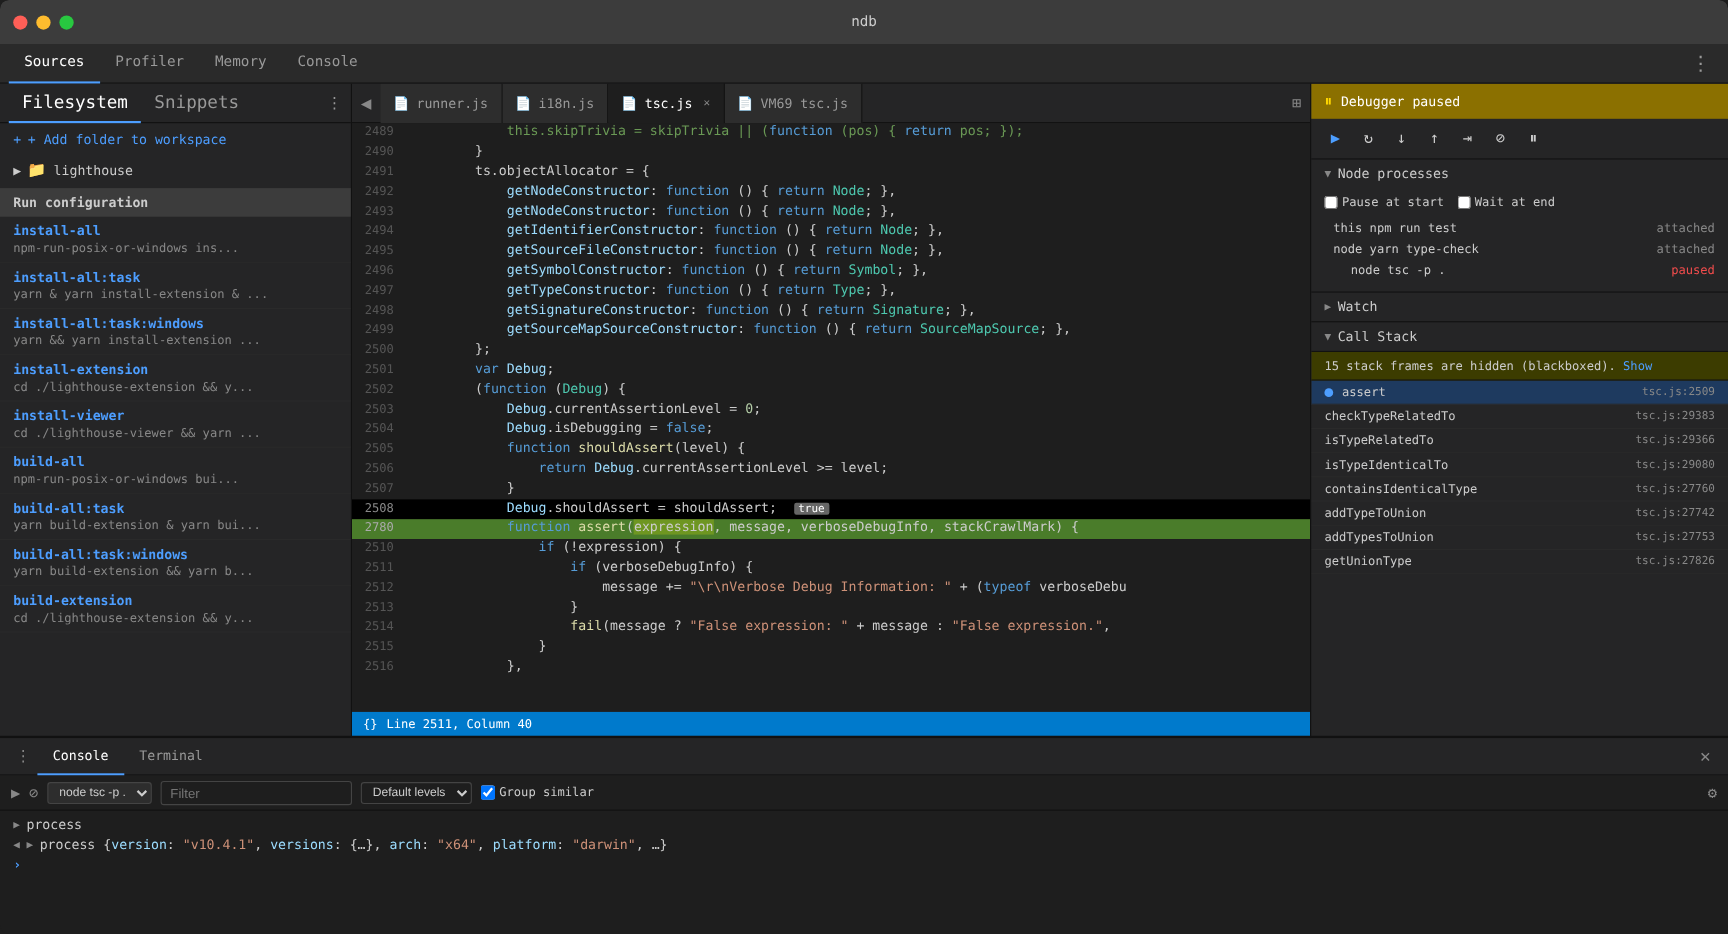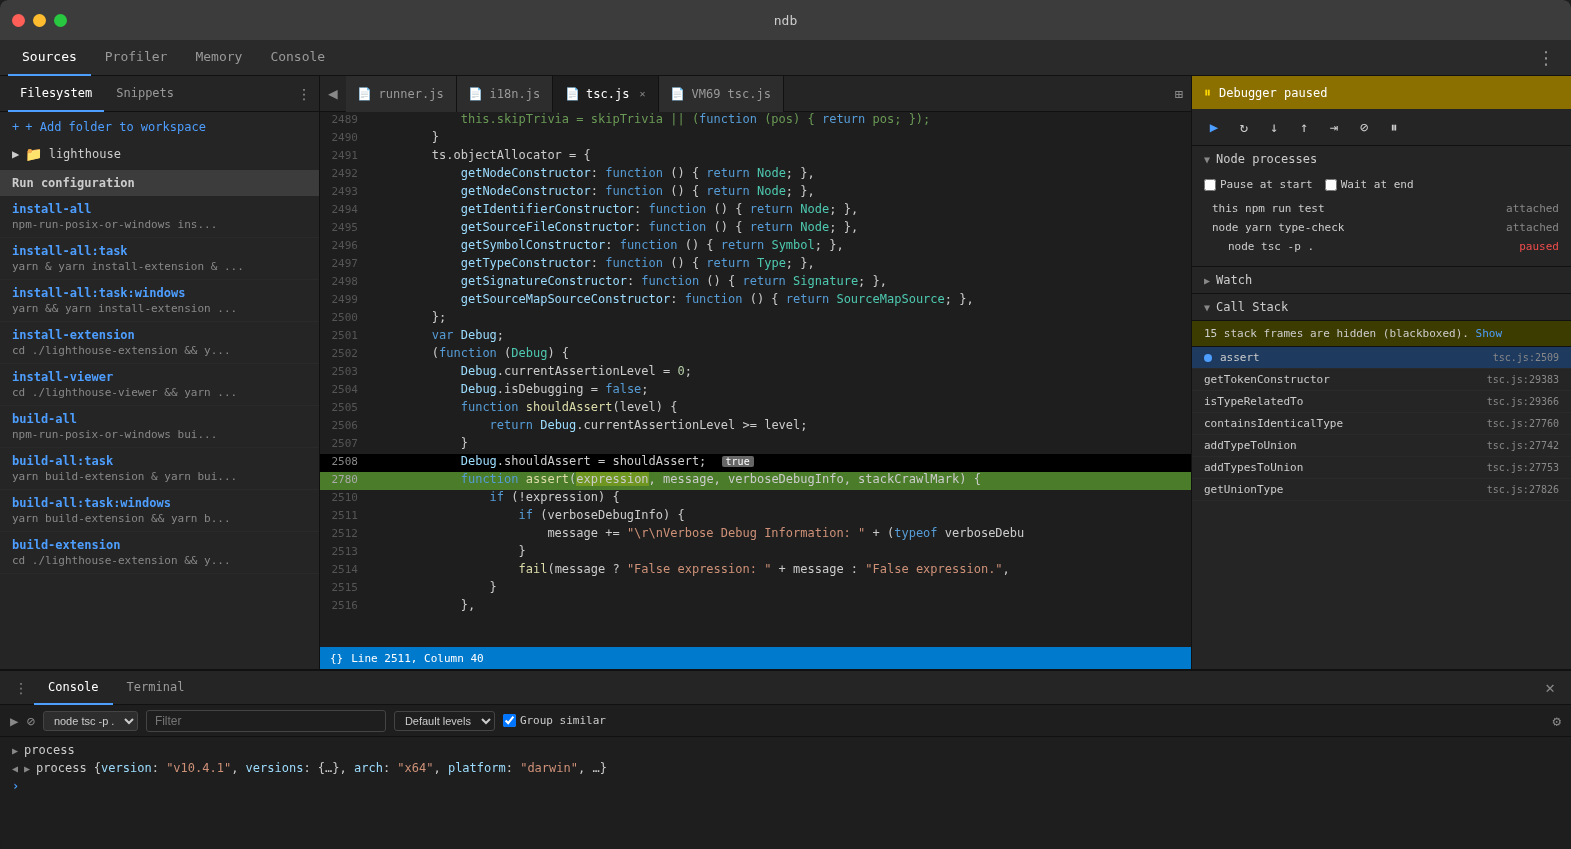--- a/index.html
+++ b/index.html
@@ -89,21 +89,21 @@
       align-items: center;
       border-bottom: 1px solid #111;
       height: 36px;
       padding: 0 8px;
     }
     .sidebar-tab {
       padding: 0 12px;
       height: 36px;
       display: flex;
       align-items: center;
-      font-size: 12px;
+      font-size: 16px;
       color: #999;
       cursor: pointer;
       border-bottom: 2px solid transparent;
     }
     .sidebar-tab.active { color: #fff; border-bottom: 2px solid #4d9eff; }
     .sidebar-tab-spacer { flex: 1; }
     .sidebar-tab-icon { color: #999; font-size: 14px; cursor: pointer; }
 
     .sidebar-add-folder {
       display: flex;
@@ -409,21 +409,21 @@
       border-radius: 3px;
       cursor: pointer;
     }
     .console-filter {
       background: #1e1e1e;
       border: 1px solid #444;
       color: #ccc;
       font-size: 12px;
       padding: 3px 8px;
       border-radius: 3px;
-      width: 240px;
+      width: 174px;
       outline: none;
     }
     .console-level-select {
       background: #1e1e1e;
       border: 1px solid #444;
       color: #ccc;
       font-size: 11px;
       padding: 2px 6px;
       border-radius: 3px;
       cursor: pointer;
@@ -743,26 +743,30 @@
           <span>15 stack frames are hidden (blackboxed).</span>
           <span class="blackbox-show">Show</span>
         </div>
         <div class="call-stack-list">
           <div class="cs-item active">
             <span class="cs-dot"></span>
             <span class="cs-name">assert</span>
             <span class="cs-loc">tsc.js:2509</span>
           </div>
           <div class="cs-item">
-            <span class="cs-name">getTokenConstructor</span>
+            <span class="cs-name">checkTypeRelatedTo</span>
             <span class="cs-loc">tsc.js:29383</span>
           </div>
           <div class="cs-item">
             <span class="cs-name">isTypeRelatedTo</span>
             <span class="cs-loc">tsc.js:29366</span>
+          </div>
+          <div class="cs-item">
+            <span class="cs-name">isTypeIdenticalTo</span>
+            <span class="cs-loc">tsc.js:29080</span>
           </div>
           <div class="cs-item">
             <span class="cs-name">containsIdenticalType</span>
             <span class="cs-loc">tsc.js:27760</span>
           </div>
           <div class="cs-item">
             <span class="cs-name">addTypeToUnion</span>
             <span class="cs-loc">tsc.js:27742</span>
           </div>
           <div class="cs-item">

